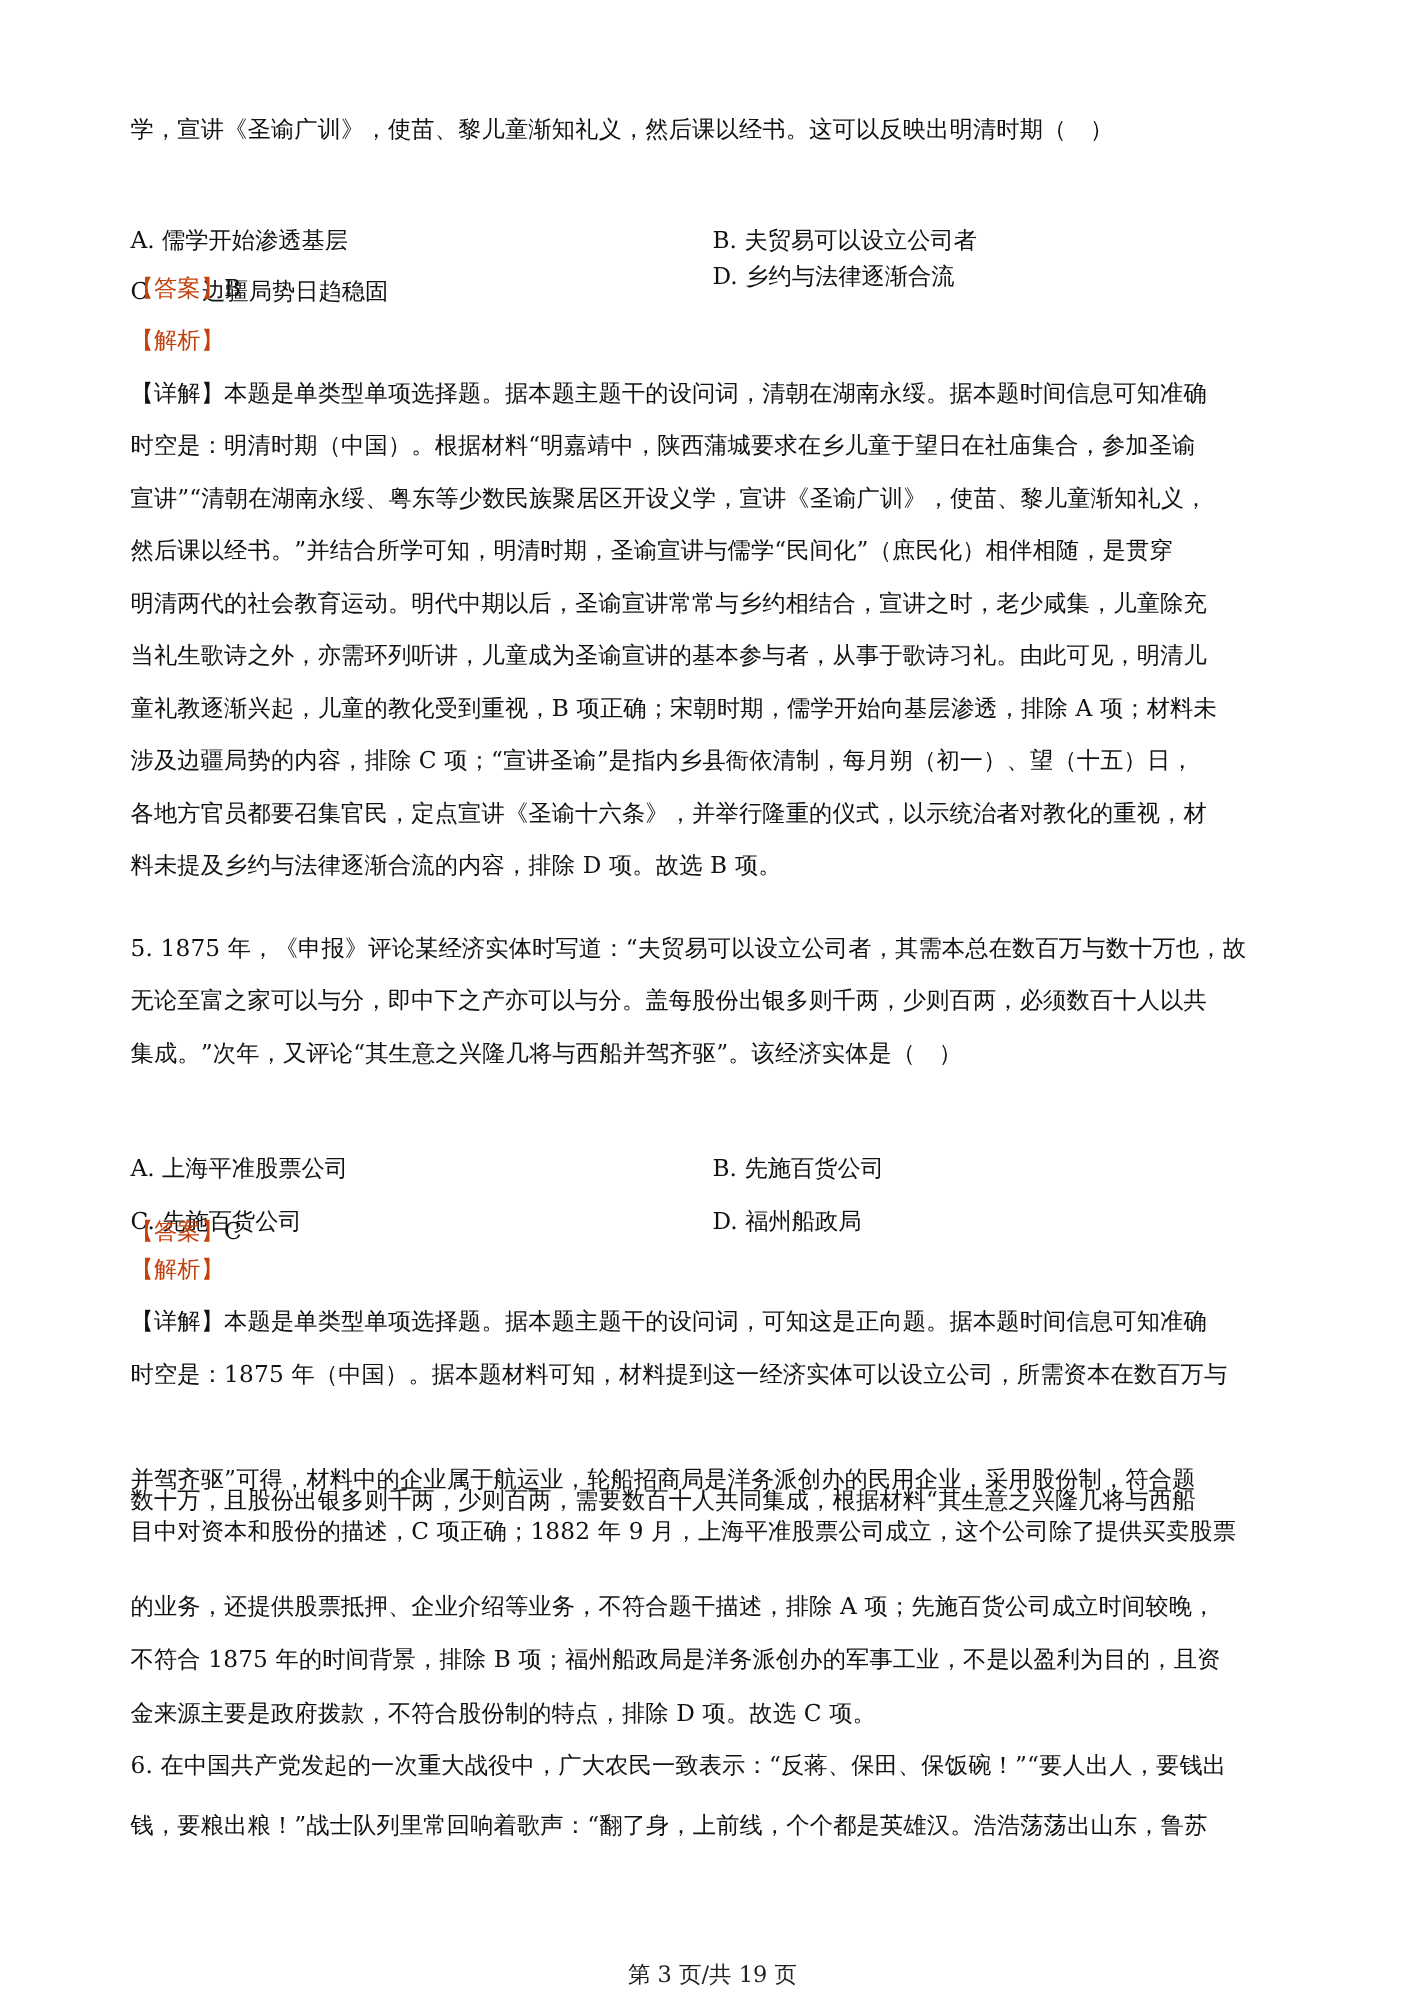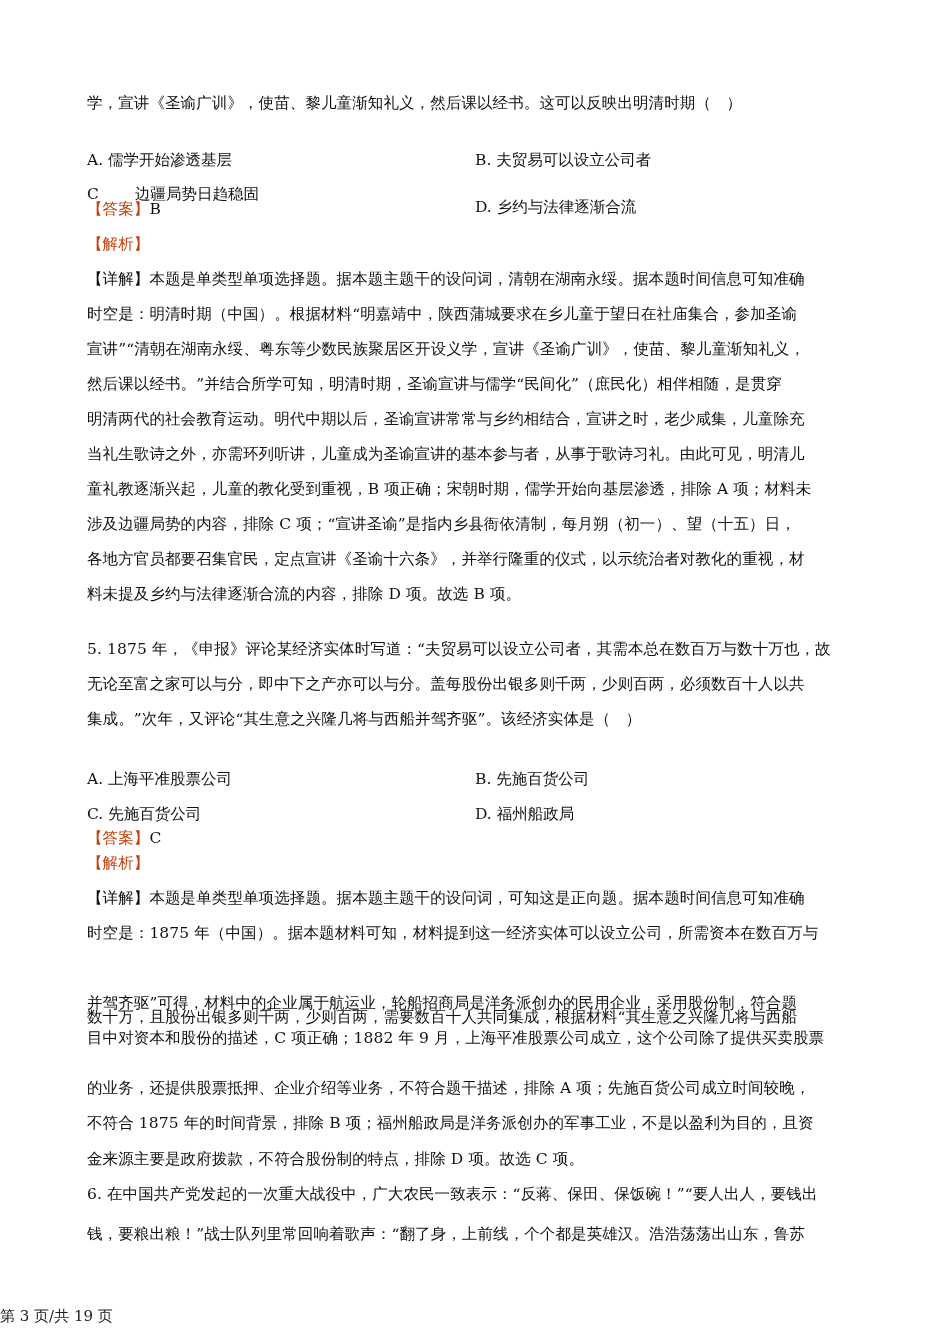--- a/index.html
+++ b/index.html
@@ -4,40 +4,40 @@
   <style>
     html, body { margin: 0; padding: 0; background: #ffffff; }
     body {
       width: 950px; height: 1344px; position: relative; overflow: hidden;
       font-family: "DejaVu Serif", "Liberation Serif", serif;
       color: #111111;
     }
     .page { position: absolute; left: 87px; top: 0; width: 780px; }
     .line {
       position: absolute; left: 0; font-size: 15.5px; line-height: 20px;
-      white-space: nowrap; letter-spacing: 0.1px; margin-top: 17px;
+      white-space: nowrap; letter-spacing: 0.1px;
     }
     .opt { position: absolute; font-size: 15.5px; line-height: 20px; white-space: nowrap; margin-top: 38px; }
     .label { color: #c2410c; }
     .footer {
-      position: absolute; top: 1307px; left: 0; width: 950px; 
+      position: absolute; top: 1307px; left: 0; width: 950px; text-align: center;
       font-size: 15px; color: #222;
     }
   </style>
 </head>
 <body>
 
 <div class="page">
 
   <div class="line" style="top:76px">学，宣讲《圣谕广训》，使苗、黎儿童渐知礼义，然后课以经书。这可以反映出明清时期（　）</div>
 
   <div class="opt" style="top:112px;left:0"><span>A.</span> <span>儒学开始渗透基层</span></div>
   <div class="opt" style="top:112px;left:388px"><span>B.</span> <span>夫贸易可以设立公司者</span></div>
   <div class="opt" style="top:146px;left:0"><span>C</span><span style="display:inline-block;width:36px"></span><span>边疆局势日趋稳固</span></div>
-  <div class="opt" style="top:159px;left:388px"><span>D.</span> <span>乡约与法律逐渐合流</span></div>
+  <div class="opt" style="top:136px;left:388px"><span>D.</span> <span>乡约与法律逐渐合流</span></div>
 
   <div class="line" style="top:182px"><span class="label">【答案】</span><span>B</span></div>
   <div class="line label" style="top:217px">【解析】</div>
 
   <div class="line" style="top:252px"><span>【详解】</span><span>本题是单类型单项选择题。据本题主题干的设问词，清朝在湖南永绥。据本题时间信息可知准确</span></div>
   <div class="line" style="top:287px">时空是：明清时期（中国）。根据材料“明嘉靖中，陕西蒲城要求在乡儿童于望日在社庙集合，参加圣谕</div>
   <div class="line" style="top:322px">宣讲”“清朝在湖南永绥、粤东等少数民族聚居区开设义学，宣讲《圣谕广训》，使苗、黎儿童渐知礼义，</div>
   <div class="line" style="top:357px">然后课以经书。”并结合所学可知，明清时期，圣谕宣讲与儒学“民间化”（庶民化）相伴相随，是贯穿</div>
   <div class="line" style="top:392px">明清两代的社会教育运动。明代中期以后，圣谕宣讲常常与乡约相结合，宣讲之时，老少咸集，儿童除充</div>
   <div class="line" style="top:427px">当礼生歌诗之外，亦需环列听讲，儿童成为圣谕宣讲的基本参与者，从事于歌诗习礼。由此可见，明清儿</div>

